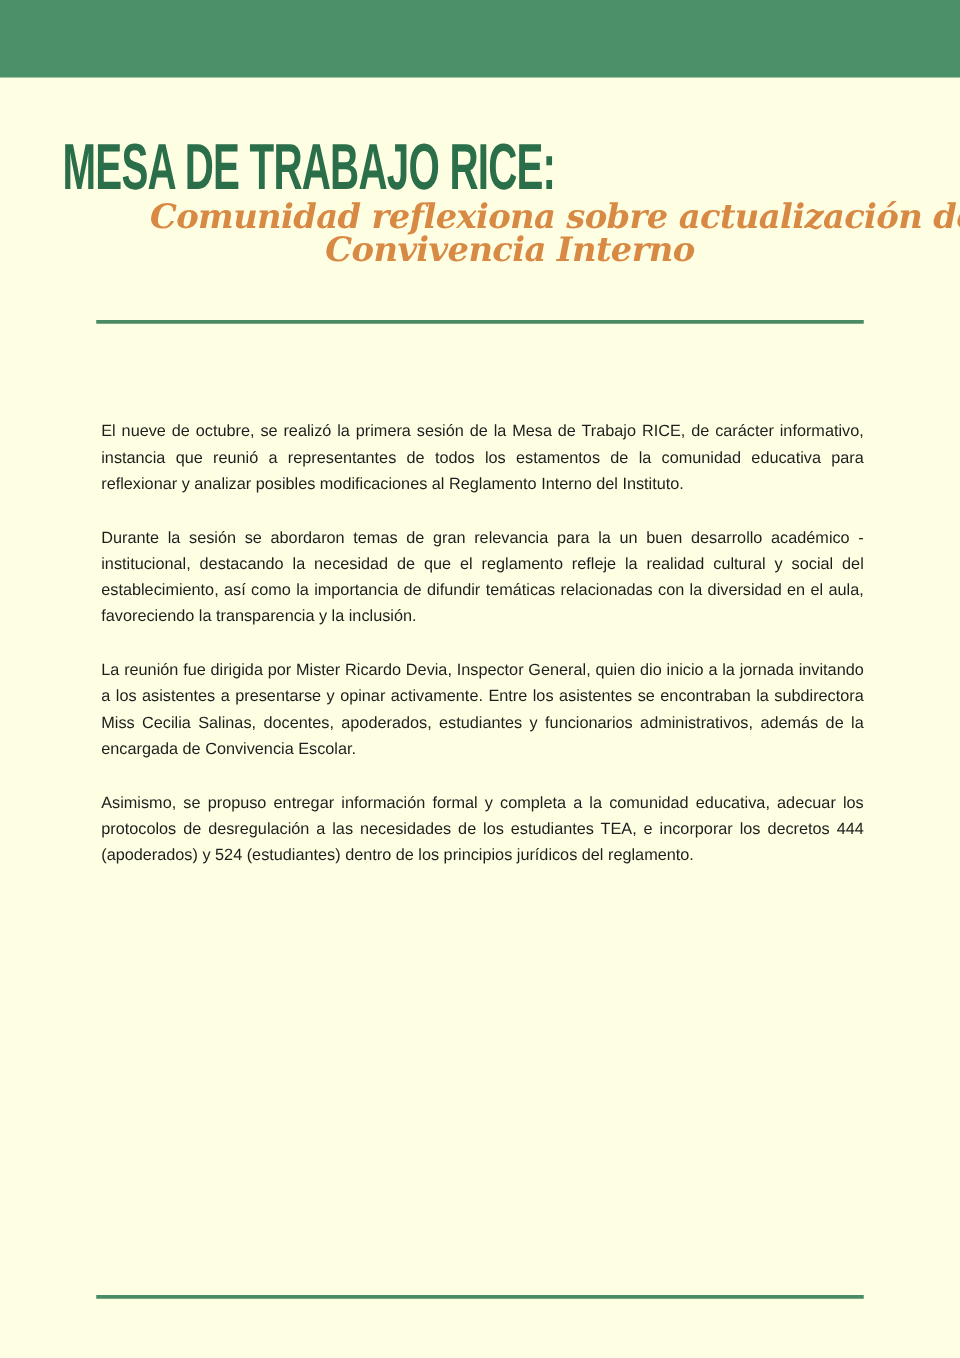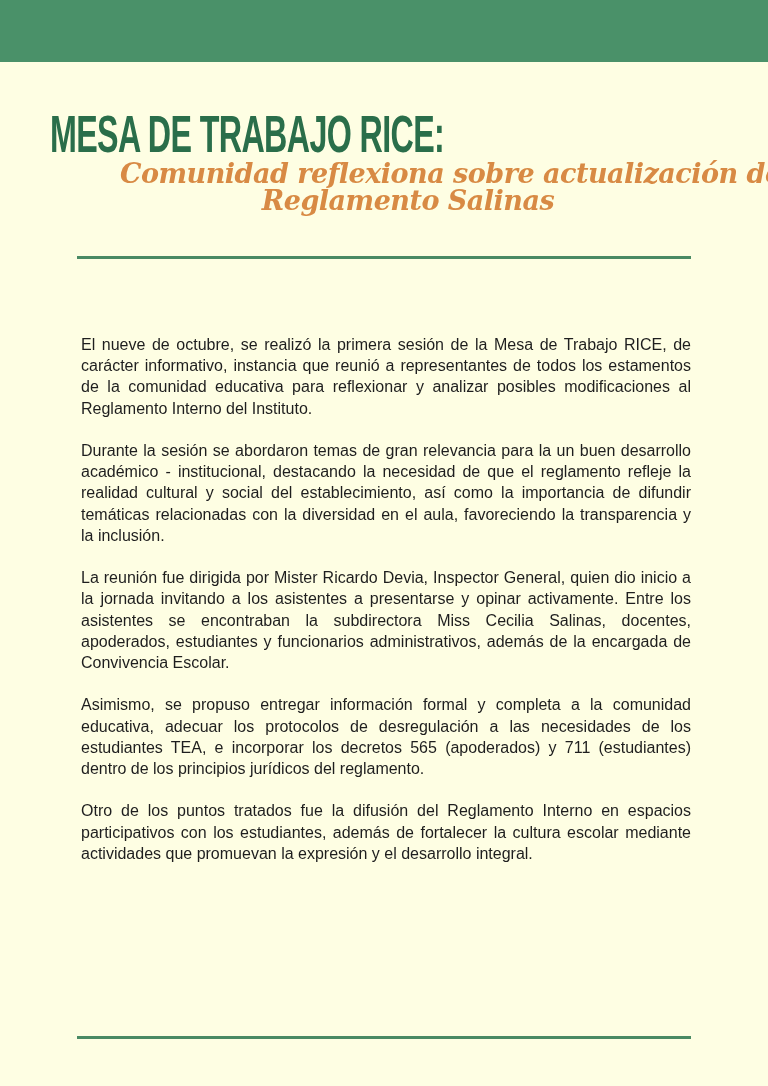--- a/index.html
+++ b/index.html
@@ -60,44 +60,43 @@
     }
     .rule.top { top: 256px; }
     .rule.bottom { top: 1036px; }
     .body-text {
       position: absolute;
       left: 81px;
       top: 334px;
       width: 610px;
       color: #1e1e1e;
       font-family: "Liberation Sans", sans-serif;
-      font-size: 16px;
+      font-size: 13px;
       line-height: 21.2px;
     }
     .body-text p {
       margin: 0 0 21.2px 0;
       text-align: justify;
       text-align-last: left;
     }
   </style>
 </head>
 <body>
 
 <div class="top-band"></div>
 
 <h1 class="title">MESA DE TRABAJO RICE:</h1>
 
 <h2 class="subtitle">
   <span>Comunidad reflexiona sobre actualización del</span>
-  <span>Reglamento Salinas</span>
+  <span>Convivencia Interno</span>
 </h2>
 
 <div class="rule top"></div>
 
 <div class="body-text">
   <p>El nueve de octubre, se realizó la primera sesión de la Mesa de Trabajo RICE, de carácter informativo, instancia que reunió a representantes de todos los estamentos de la comunidad educativa para reflexionar y analizar posibles modificaciones al Reglamento Interno del Instituto.</p>
   <p>Durante la sesión se abordaron temas de gran relevancia para la un buen desarrollo académico - institucional, destacando la necesidad de que el reglamento refleje la realidad cultural y social del establecimiento, así como la importancia de difundir temáticas relacionadas con la diversidad en el aula, favoreciendo la transparencia y la inclusión.</p>
   <p>La reunión fue dirigida por Mister Ricardo Devia, Inspector General, quien dio inicio a la jornada invitando a los asistentes a presentarse y opinar activamente. Entre los asistentes se encontraban la subdirectora Miss Cecilia Salinas, docentes, apoderados, estudiantes y funcionarios administrativos, además de la encargada de Convivencia Escolar.</p>
-  <p>Asimismo, se propuso entregar información formal y completa a la comunidad educativa, adecuar los protocolos de desregulación a las necesidades de los estudiantes TEA, e incorporar los decretos 565 (apoderados) y 711 (estudiantes) dentro de los principios jurídicos del reglamento.</p>
-  <p>Otro de los puntos tratados fue la difusión del Reglamento Interno en espacios participativos con los estudiantes, además de fortalecer la cultura escolar mediante actividades que promuevan la expresión y el desarrollo integral.</p>
+  <p>Asimismo, se propuso entregar información formal y completa a la comunidad educativa, adecuar los protocolos de desregulación a las necesidades de los estudiantes TEA, e incorporar los decretos 444 (apoderados) y 524 (estudiantes) dentro de los principios jurídicos del reglamento.</p>
 </div>
 
 <div class="rule bottom"></div>
 
 </body></html>

